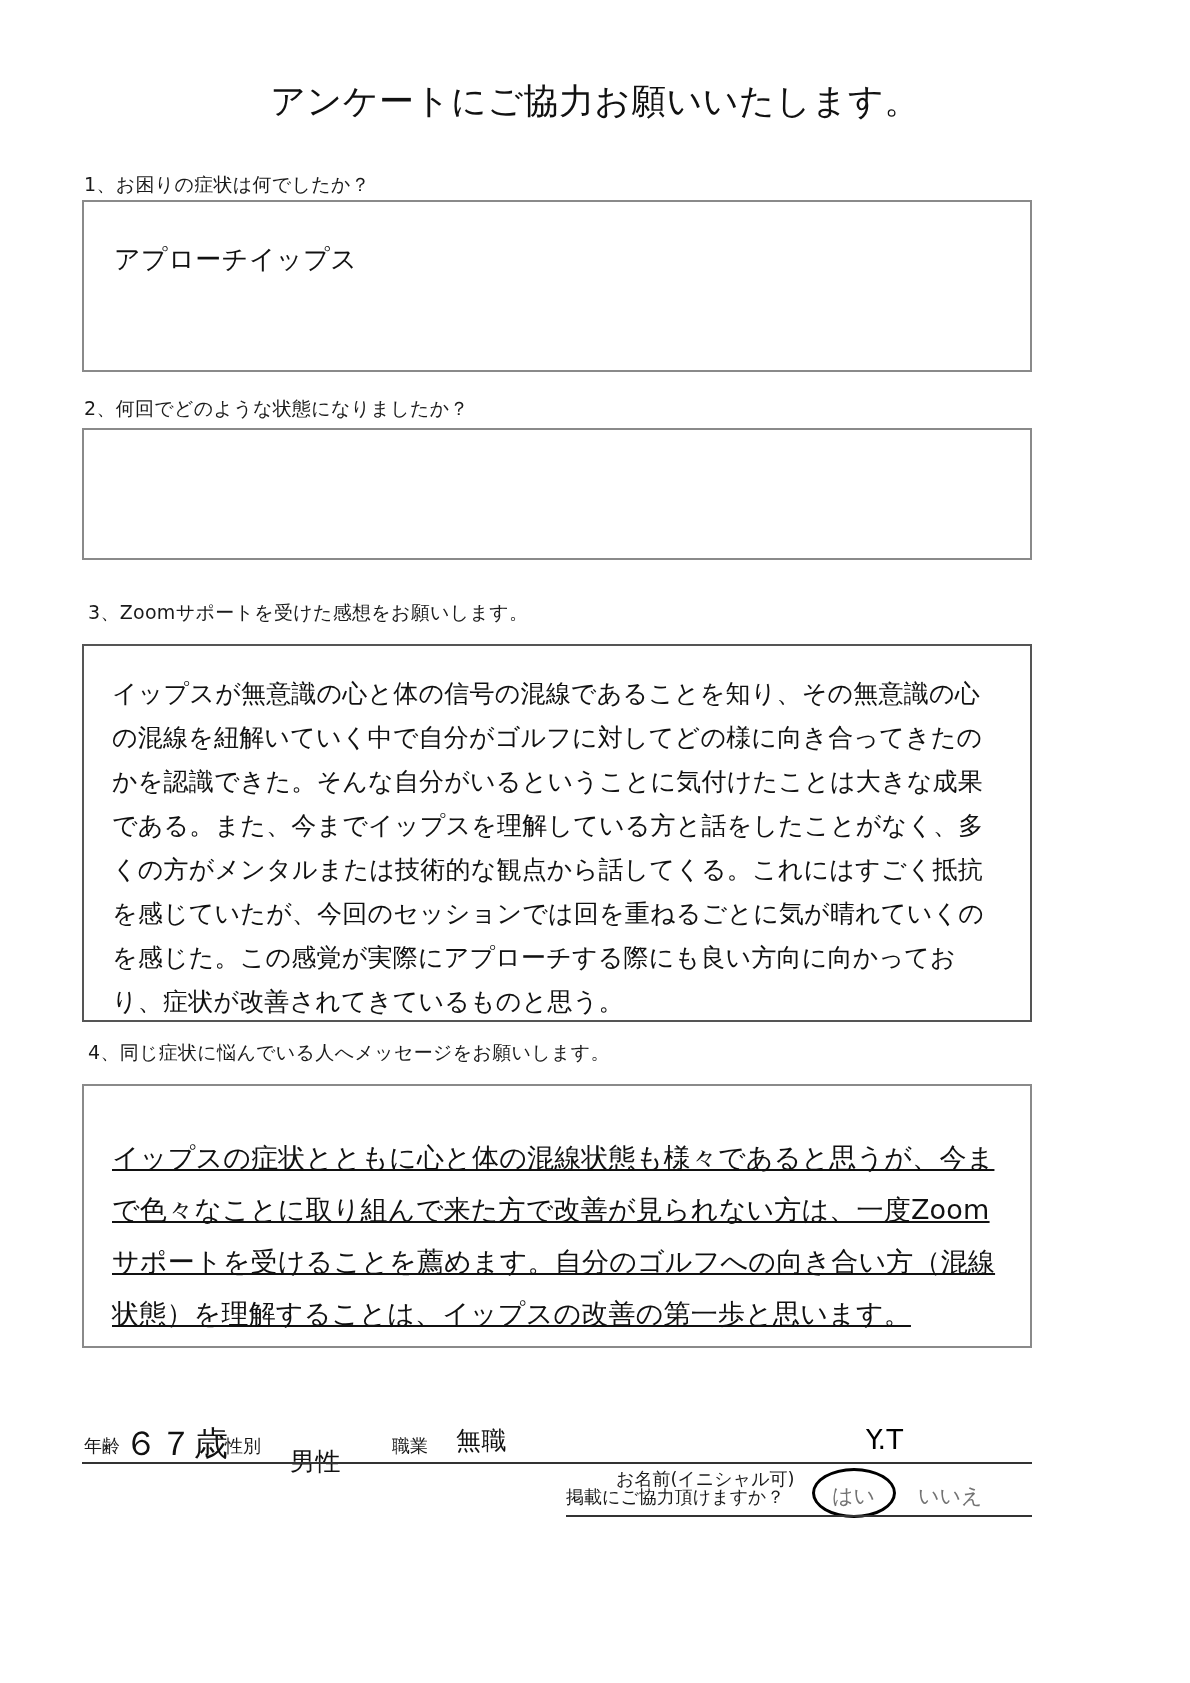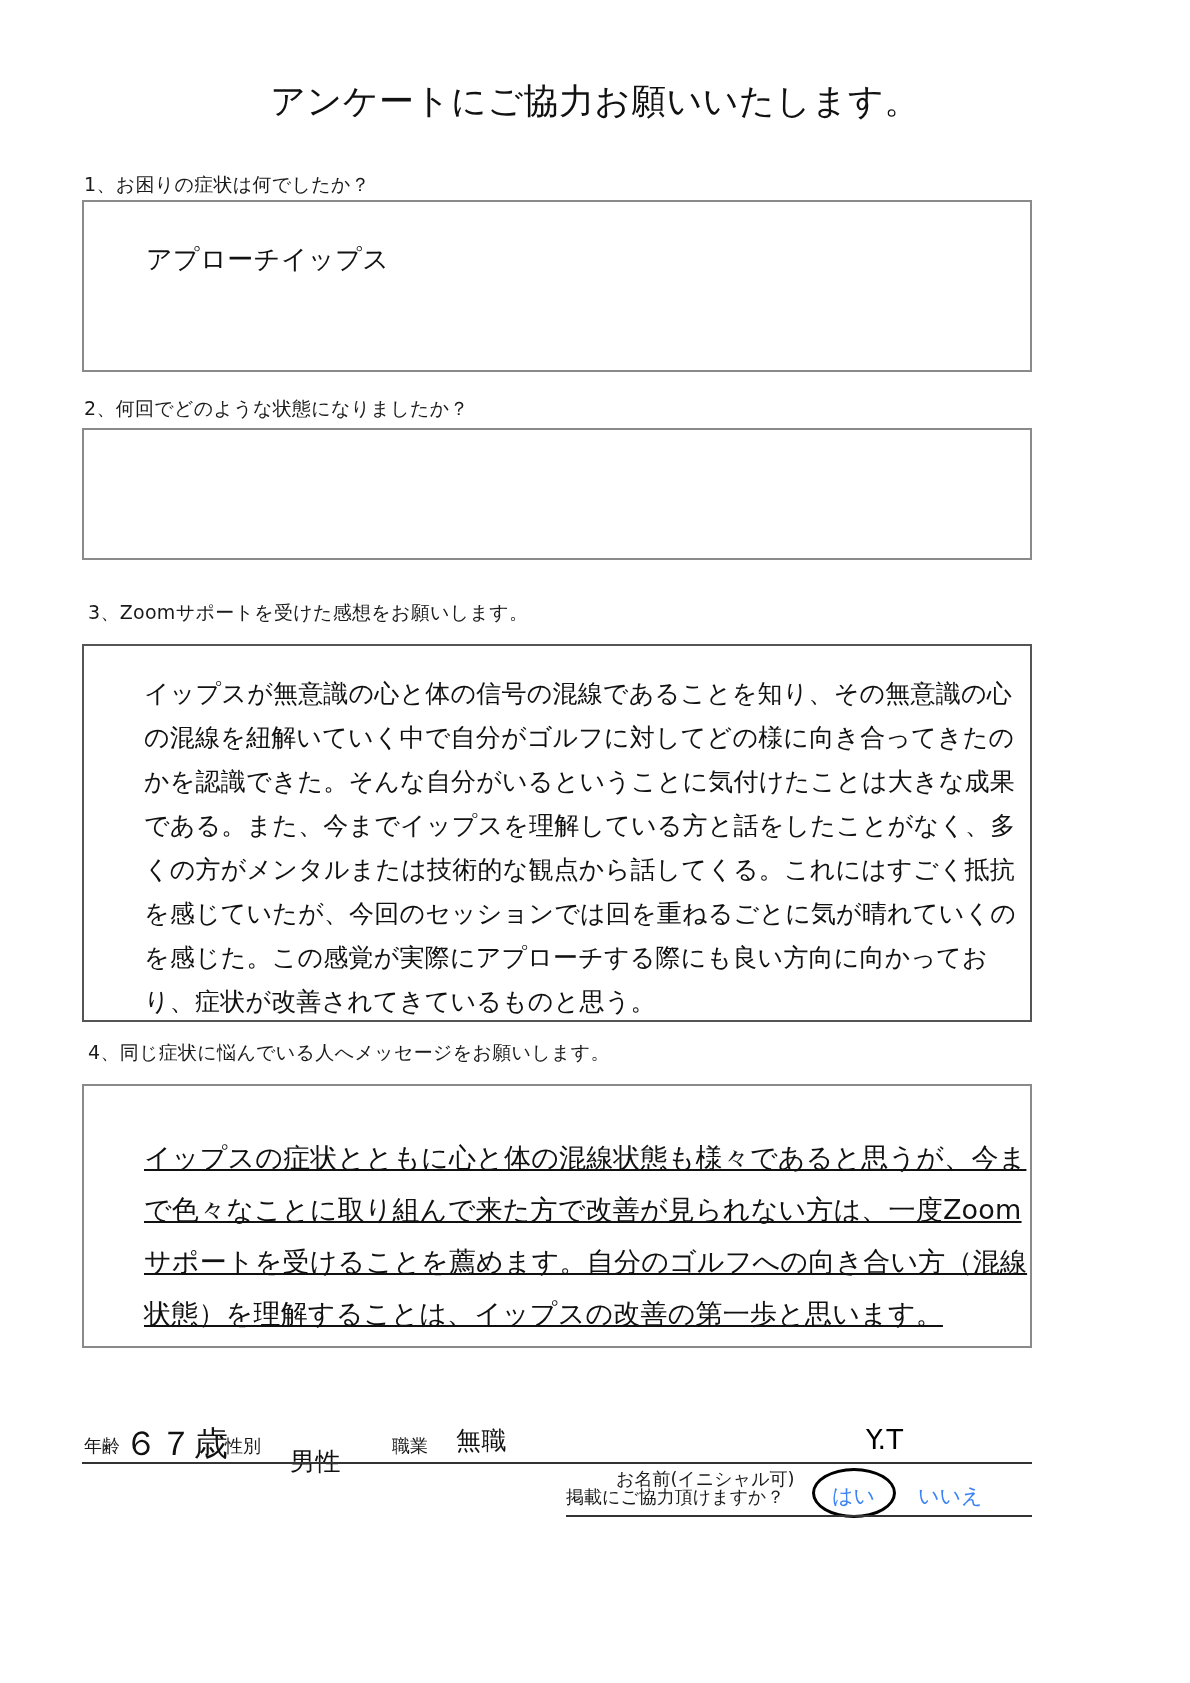--- a/index.html
+++ b/index.html
@@ -55,21 +55,20 @@
   .answer-box.thin {
     border: 2px solid #555;
   }
   .answer-text {
     position: absolute;
     font-size: 26px;
     line-height: 42px;
     color: #111;
     letter-spacing: 0.5px;
     white-space: pre-wrap;
-    margin-left: 32px;
   }
   .answer-text.para {
     font-size: 25px;
     line-height: 44px;
     letter-spacing: 0.2px;
   }
   .answer-text.para-lg {
     font-size: 27px;
     line-height: 52px;
     letter-spacing: 0.2px;
@@ -108,21 +107,21 @@
   }
   .consent-label {
     position: absolute;
     font-size: 18px;
     color: #1a1a1a;
     white-space: nowrap;
   }
   .consent-opt {
     position: absolute;
     font-size: 21px;
-    color: #3b82f6;
+    color: #737373;
     white-space: nowrap;
   }
   .circle-mark {
     position: absolute;
     border: 3px solid #000;
     border-radius: 50%;
     box-sizing: border-box;
     pointer-events: none;
   }
 </style>

